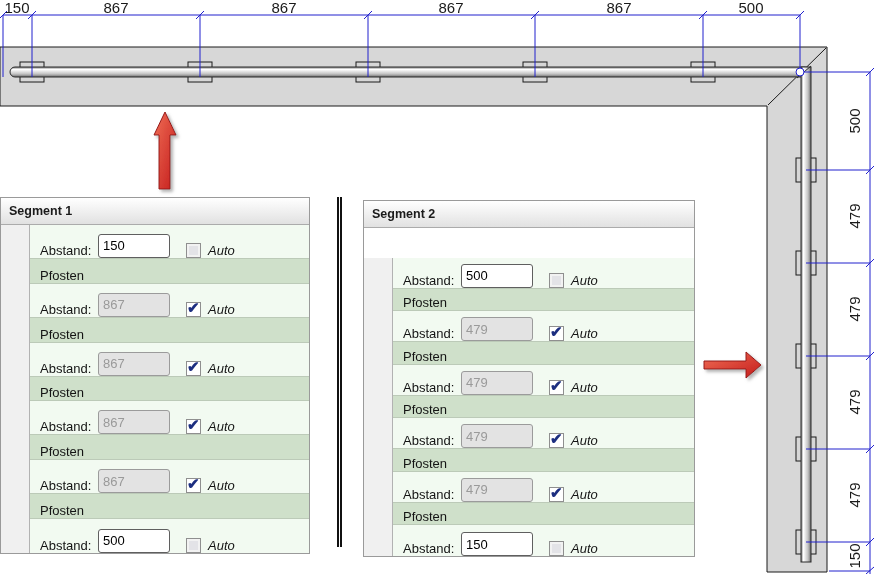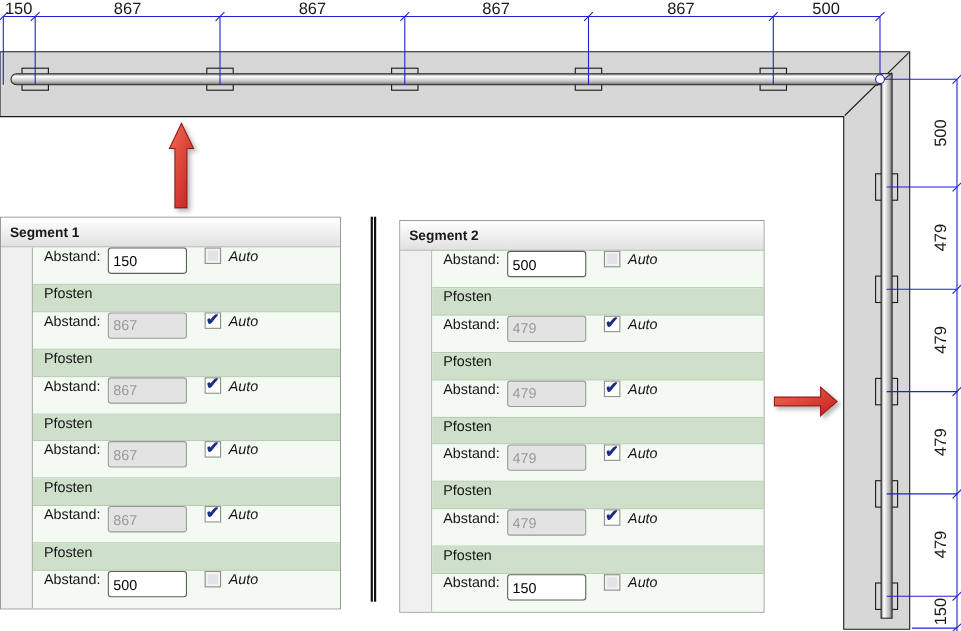--- a/index.html
+++ b/index.html
@@ -9,32 +9,32 @@
   }
   svg.drawing{position:absolute;left:0;top:0;}
 
   
   .panel{
     position:absolute;box-sizing:border-box;
     border:1px solid #9a9a9a;background:#fff;
     display:flex;flex-direction:column;
   }
   #panel1{left:0;top:197px;width:310px;height:357px;}
-  #panel2{left:363px;top:200px;width:332px;height:357px;}
+  #panel2{left:363px;top:200px;width:332px;height:357px;gap:30px;}
   .panel-header{
     height:26px;line-height:26px;flex:0 0 26px;
     padding-left:8px;font-size:12.5px;font-weight:bold;color:#1a1a1a;
     background:linear-gradient(#ffffff,#e1e1e1);
     border-bottom:1px solid #ababab;
   }
   .panel-body{flex:1;display:flex;min-height:0;}
   .gutter{width:28px;background:#f0f0f0;border-right:1px solid #b2b2b2;}
   .rows{flex:1;display:flex;flex-direction:column;min-width:0;}
   .row{
-    box-sizing:border-box;display:flex;align-items:flex-start;
+    box-sizing:border-box;display:flex;align-items:flex-end;
     padding-left:10px;font-size:13px;color:#141414;
     border-bottom:1px solid #bccab8;
   }
   .row.abstand{height:34px;background:#f2faf1;}
   .row.pfosten{height:25px;background:#cfe0ca;}
   .rows .row:last-child{border-bottom:none;}
   .a-label{width:58px;}
   .tb{
     width:72px;height:24px;box-sizing:border-box;
     border:1px solid #5f5f5f;border-radius:3px;background:#fff;

